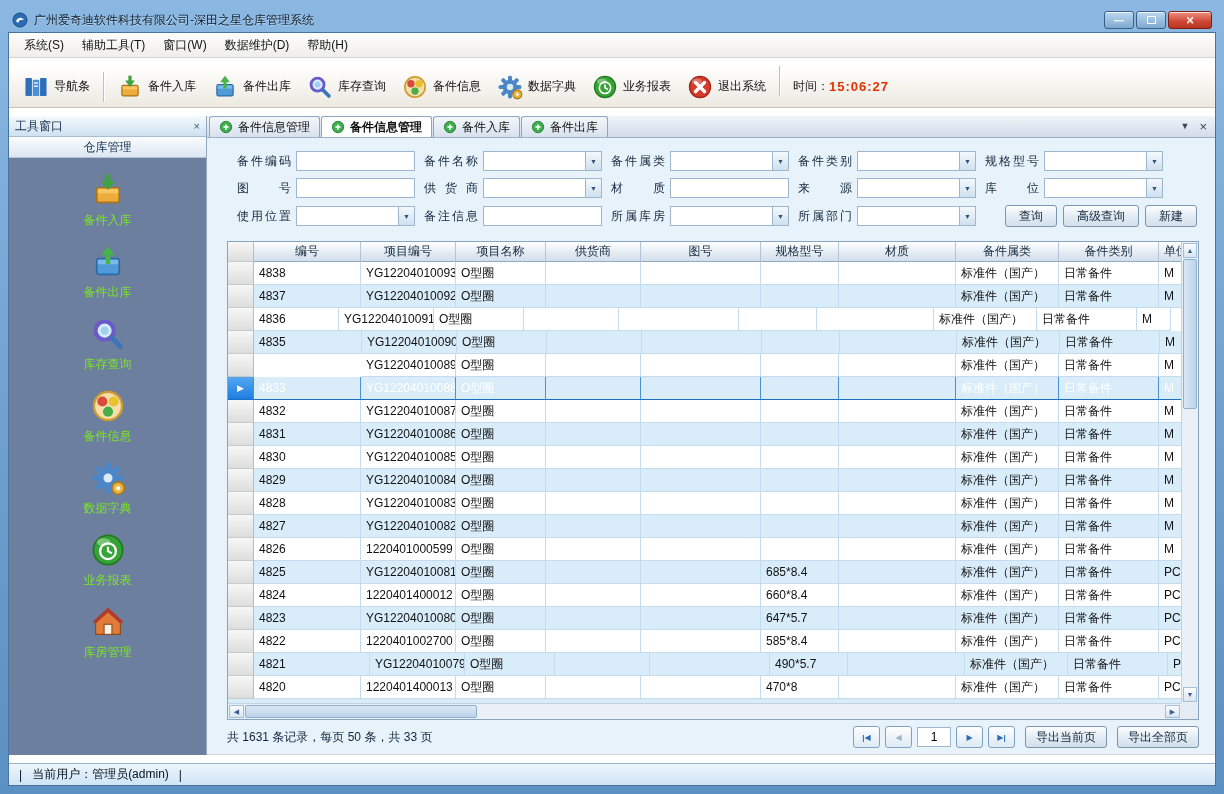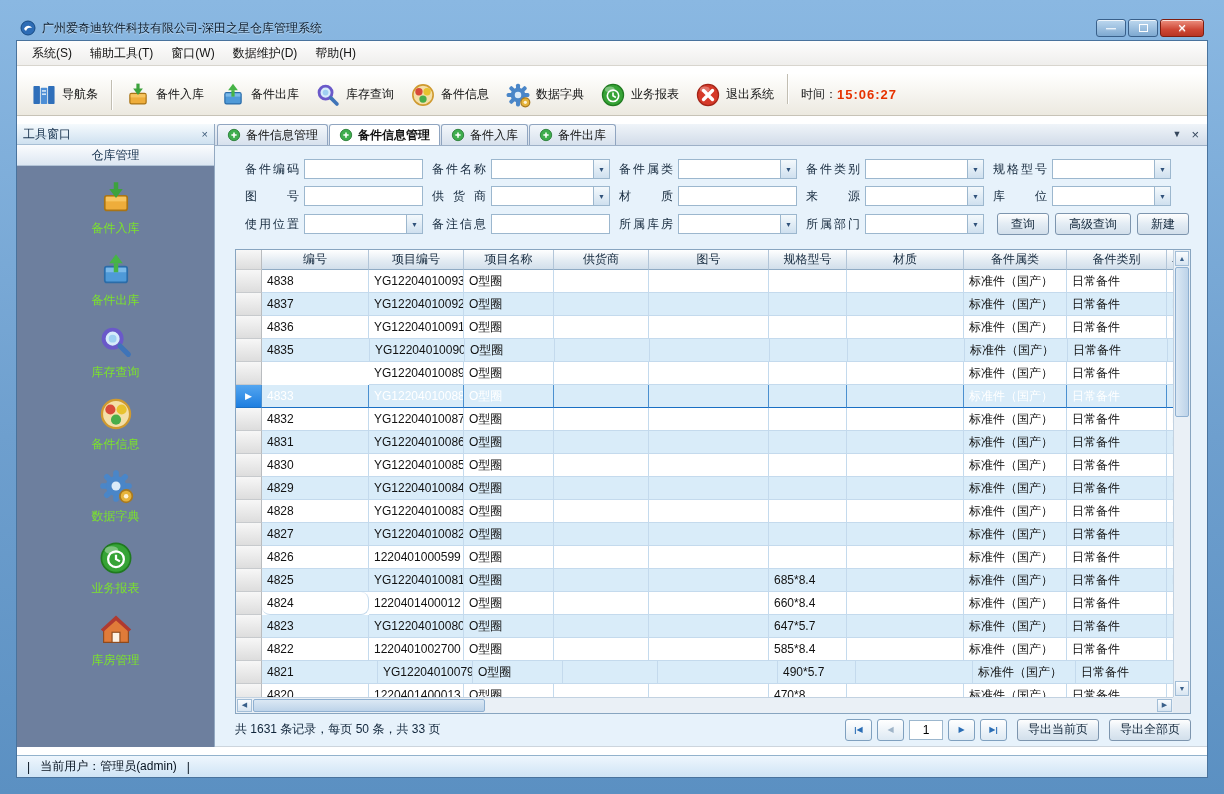--- a/index.html
+++ b/index.html
@@ -1,18 +1,18 @@
 <!DOCTYPE html>
 <html><head>
 <meta charset="utf-8">
 <style>
 *{box-sizing:border-box;margin:0;padding:0;}
 html,body{width:1224px;height:794px;}
 body{font-family:"Liberation Sans","DejaVu Sans",sans-serif;font-size:12px;color:#111;}
-.window{width:1224px;height:794px;background:linear-gradient(180deg,#8ab8e2 0%,#6e9fce 55%,#5b90c2 100%);padding:16px;display:flex;flex-direction:column;}
+.window{width:1224px;height:794px;background:linear-gradient(180deg,#8ab8e2 0%,#6e9fce 55%,#5b90c2 100%);padding:8px;display:flex;flex-direction:column;}
 .titlebar{height:24px;display:flex;align-items:center;padding:0 4px;color:#0b1b2b;text-shadow:0 1px 1px rgba(255,255,255,.55);}
 .title-text{margin-left:6px;}
 .win-buttons{margin-left:auto;display:flex;gap:2px;}
 .win-btn{width:30px;height:18px;border:1px solid #39608a;border-radius:3px;display:flex;align-items:center;justify-content:center;font-size:10px;line-height:1;color:#fff;background:linear-gradient(#bdd8ef,#7ea9d1);box-shadow:inset 0 1px 0 rgba(255,255,255,.75);cursor:pointer;}
 .win-btn.close{width:44px;background:linear-gradient(#ec9181,#ce4634 60%,#b83524);border-color:#7e1d10;font-size:11px;font-weight:bold;}
 .max-glyph{width:9px;height:8px;border:1.5px solid #fff;display:inline-block;}
 .app-body{flex:1;display:flex;flex-direction:column;background:#fff;border:1px solid #49739d;overflow:hidden;gap:8px;}
 .menubar{height:25px;background:linear-gradient(#fdfdfd,#efeeec);border-bottom:1px solid #d8d5ce;display:flex;align-items:center;padding:0 6px;}
 .menu-item{padding:4px 9px;cursor:default;}
 .toolbar{height:42px;background:linear-gradient(#fffffe,#ece9e0);border-bottom:1px solid #c7c3b7;display:flex;padding:0 6px;}
@@ -480,21 +480,21 @@
                 <div class="grid-cell" style="width: 95px;"></div>
                 <div class="grid-cell" style="width: 120px;"></div>
                 <div class="grid-cell" style="width: 78px;"></div>
                 <div class="grid-cell" style="width: 117px;"></div>
                 <div class="grid-cell" style="width: 103px;">标准件（国产）</div>
                 <div class="grid-cell" style="width: 100px;">日常备件</div>
                 <div class="grid-cell" style="width: 34px;">M</div>
               </div>
               <div class="grid-row">
                 <div class="grid-cell sel-cell" style="width: 26px;"></div>
-                <div class="grid-cell" style="width: 107px;">4836</div>
+                <div class="grid-cell" style="width: 85px;">4836</div>
                 <div class="grid-cell" style="width: 95px;">YG12204010091</div>
                 <div class="grid-cell" style="width: 90px;">O型圈</div>
                 <div class="grid-cell" style="width: 95px;"></div>
                 <div class="grid-cell" style="width: 120px;"></div>
                 <div class="grid-cell" style="width: 78px;"></div>
                 <div class="grid-cell" style="width: 117px;"></div>
                 <div class="grid-cell" style="width: 103px;">标准件（国产）</div>
                 <div class="grid-cell" style="width: 100px;">日常备件</div>
                 <div class="grid-cell" style="width: 34px;">M</div>
               </div>
@@ -636,21 +636,21 @@
                 <div class="grid-cell" style="width: 95px;"></div>
                 <div class="grid-cell" style="width: 120px;"></div>
                 <div class="grid-cell" style="width: 78px;">685*8.4</div>
                 <div class="grid-cell" style="width: 117px;"></div>
                 <div class="grid-cell" style="width: 103px;">标准件（国产）</div>
                 <div class="grid-cell" style="width: 100px;">日常备件</div>
                 <div class="grid-cell" style="width: 34px;">PC</div>
               </div>
               <div class="grid-row">
                 <div class="grid-cell sel-cell" style="width: 26px;"></div>
-                <div class="grid-cell" style="width: 107px; border-radius: 8px;">4824</div>
+                <div class="grid-cell" style="width: 107px;">4824</div>
                 <div class="grid-cell" style="width: 95px;">1220401400012</div>
                 <div class="grid-cell" style="width: 90px;">O型圈</div>
                 <div class="grid-cell" style="width: 95px;"></div>
                 <div class="grid-cell" style="width: 120px;"></div>
                 <div class="grid-cell" style="width: 78px;">660*8.4</div>
                 <div class="grid-cell" style="width: 117px;"></div>
                 <div class="grid-cell" style="width: 103px;">标准件（国产）</div>
                 <div class="grid-cell" style="width: 100px;">日常备件</div>
                 <div class="grid-cell" style="width: 34px;">PC</div>
               </div>

